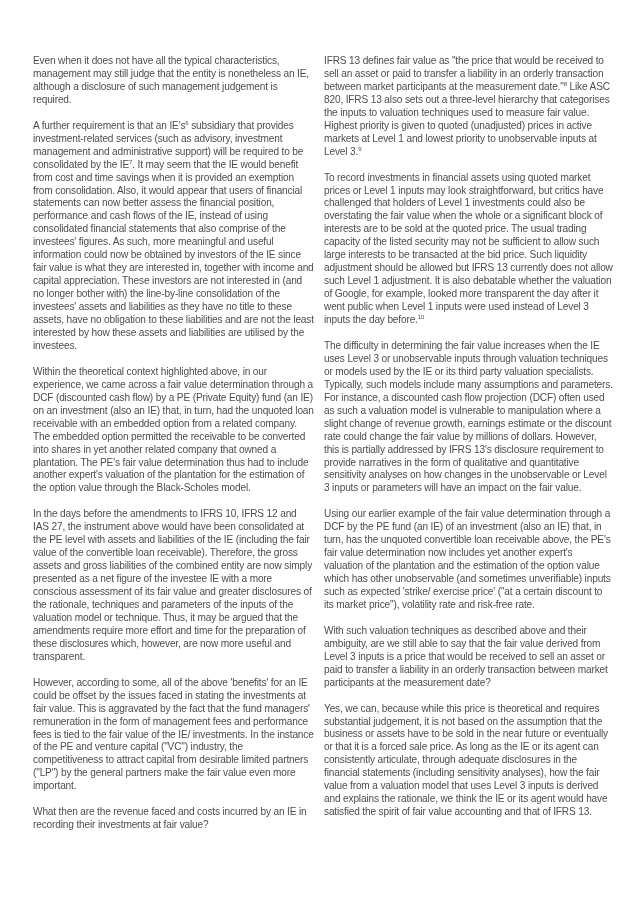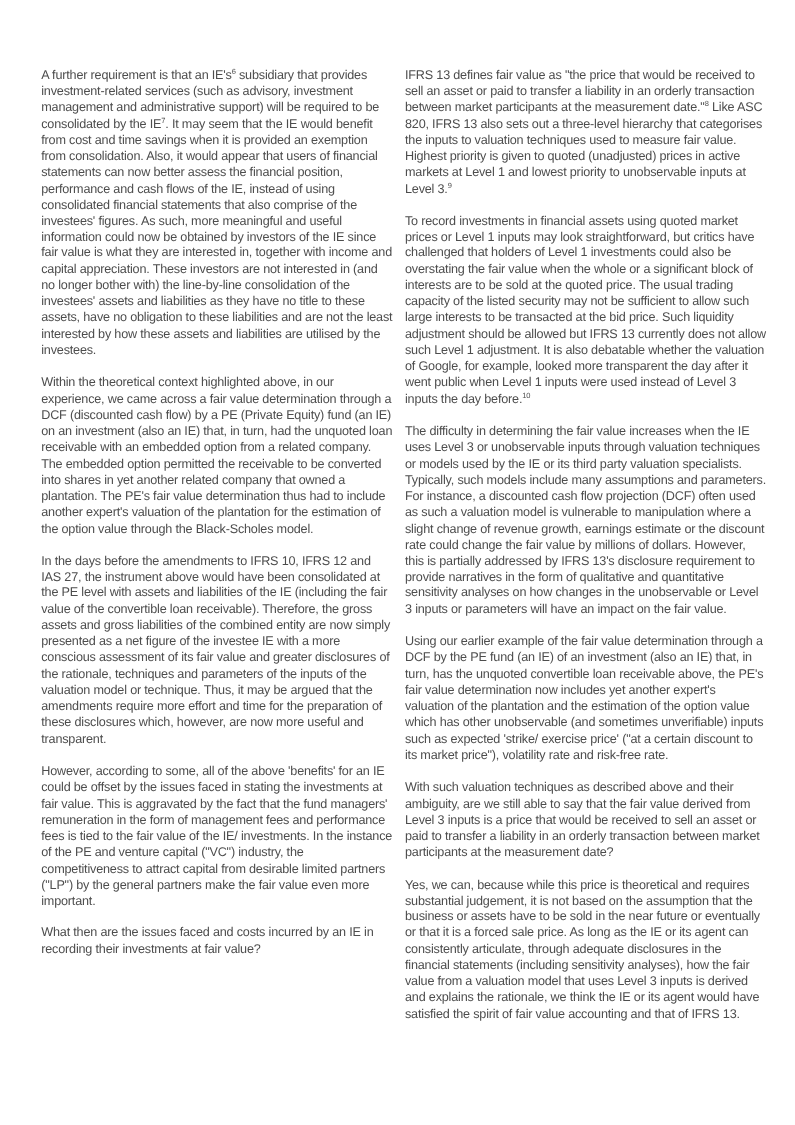--- a/index.html
+++ b/index.html
@@ -19,25 +19,26 @@
     .col-right { left: 324px; width: 290px; }
     .col p { margin: 0 0 12.95px 0; }
     sup { font-size: 6px; line-height: 0; vertical-align: 4px; }
   </style>
 </head>
 <body>
 
 <div class="page">
 
   <div class="col col-left">
+    <p>Even when it does not have all the typical characteristics, management may still judge that the entity is nonetheless an IE, although a disclosure of such management judgement is required.</p>
     <p><span>A further requirement is that an IE's</span><sup>6</sup><span> subsidiary that provides investment-related services (such as advisory, investment management and administrative support) will be required to be consolidated by the IE</span><sup>7</sup><span>. It may seem that the IE would benefit from cost and time savings when it is provided an exemption from consolidation. Also, it would appear that users of financial statements can now better assess the financial position, performance and cash flows of the IE, instead of using consolidated financial statements that also comprise of the investees' figures. As such, more meaningful and useful information could now be obtained by investors of the IE since fair value is what they are interested in, together with income and capital appreciation. These investors are not interested in (and no longer bother with) the line-by-line consolidation of the investees' assets and liabilities as they have no title to these assets, have no obligation to these liabilities and are not the least interested by how these assets and liabilities are utilised by the investees.</span></p>
     <p>Within the theoretical context highlighted above, in our experience, we came across a fair value determination through a DCF (discounted cash flow) by a PE (Private Equity) fund (an IE) on an investment (also an IE) that, in turn, had the unquoted loan receivable with an embedded option from a related company. The embedded option permitted the receivable to be converted into shares in yet another related company that owned a plantation. The PE's fair value determination thus had to include another expert's valuation of the plantation for the estimation of the option value through the Black-Scholes model.</p>
     <p>In the days before the amendments to IFRS 10, IFRS 12 and IAS 27, the instrument above would have been consolidated at the PE level with assets and liabilities of the IE (including the fair value of the convertible loan receivable). Therefore, the gross assets and gross liabilities of the combined entity are now simply presented as a net figure of the investee IE with a more conscious assessment of its fair value and greater disclosures of the rationale, techniques and parameters of the inputs of the valuation model or technique. Thus, it may be argued that the amendments require more effort and time for the preparation of these disclosures which, however, are now more useful and transparent.</p>
     <p>However, according to some, all of the above 'benefits' for an IE could be offset by the issues faced in stating the investments at fair value. This is aggravated by the fact that the fund managers' remuneration in the form of management fees and performance fees is tied to the fair value of the IE/ investments. In the instance of the PE and venture capital ("VC") industry, the competitiveness to attract capital from desirable limited partners ("LP") by the general partners make the fair value even more important.</p>
-    <p>What then are the issues faced and costs incurred by an IE in recording their investments at fair value?</p>
+    <p>What then are the revenue faced and costs incurred by an IE in recording their investments at fair value?</p>
   </div>
 
   <div class="col col-right">
     <p><span>IFRS 13 defines fair value as "the price that would be received to sell an asset or paid to transfer a liability in an orderly transaction between market participants at the measurement date."</span><sup>8</sup><span> Like ASC 820, IFRS 13 also sets out a three-level hierarchy that categorises the inputs to valuation techniques used to measure fair value. Highest priority is given to quoted (unadjusted) prices in active markets at Level 1 and lowest priority to unobservable inputs at Level 3.</span><sup>9</sup></p>
     <p><span>To record investments in financial assets using quoted market prices or Level 1 inputs may look straightforward, but critics have challenged that holders of Level 1 investments could also be overstating the fair value when the whole or a significant block of interests are to be sold at the quoted price. The usual trading capacity of the listed security may not be sufficient to allow such large interests to be transacted at the bid price. Such liquidity adjustment should be allowed but IFRS 13 currently does not allow such Level 1 adjustment. It is also debatable whether the valuation of Google, for example, looked more transparent the day after it went public when Level 1 inputs were used instead of Level 3 inputs the day before.</span><sup>10</sup></p>
     <p>The difficulty in determining the fair value increases when the IE uses Level 3 or unobservable inputs through valuation techniques or models used by the IE or its third party valuation specialists. Typically, such models include many assumptions and parameters. For instance, a discounted cash flow projection (DCF) often used as such a valuation model is vulnerable to manipulation where a slight change of revenue growth, earnings estimate or the discount rate could change the fair value by millions of dollars. However, this is partially addressed by IFRS 13's disclosure requirement to provide narratives in the form of qualitative and quantitative sensitivity analyses on how changes in the unobservable or Level 3 inputs or parameters will have an impact on the fair value.</p>
     <p>Using our earlier example of the fair value determination through a DCF by the PE fund (an IE) of an investment (also an IE) that, in turn, has the unquoted convertible loan receivable above, the PE's fair value determination now includes yet another expert's valuation of the plantation and the estimation of the option value which has other unobservable (and sometimes unverifiable) inputs such as expected 'strike/ exercise price' ("at a certain discount to its market price"), volatility rate and risk-free rate.</p>
     <p>With such valuation techniques as described above and their ambiguity, are we still able to say that the fair value derived from Level 3 inputs is a price that would be received to sell an asset or paid to transfer a liability in an orderly transaction between market participants at the measurement date?</p>
     <p>Yes, we can, because while this price is theoretical and requires substantial judgement, it is not based on the assumption that the business or assets have to be sold in the near future or eventually or that it is a forced sale price. As long as the IE or its agent can consistently articulate, through adequate disclosures in the financial statements (including sensitivity analyses), how the fair value from a valuation model that uses Level 3 inputs is derived and explains the rationale, we think the IE or its agent would have satisfied the spirit of fair value accounting and that of IFRS 13.</p>
   </div>

